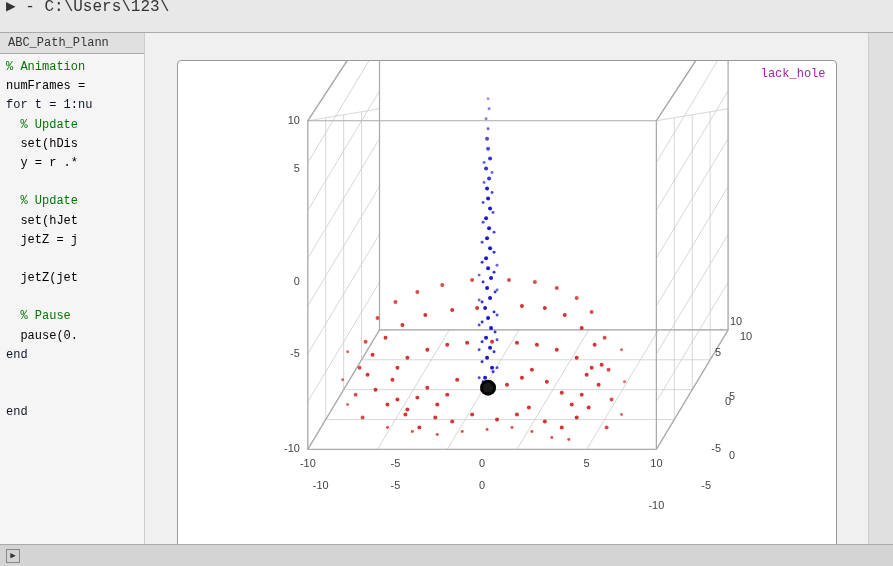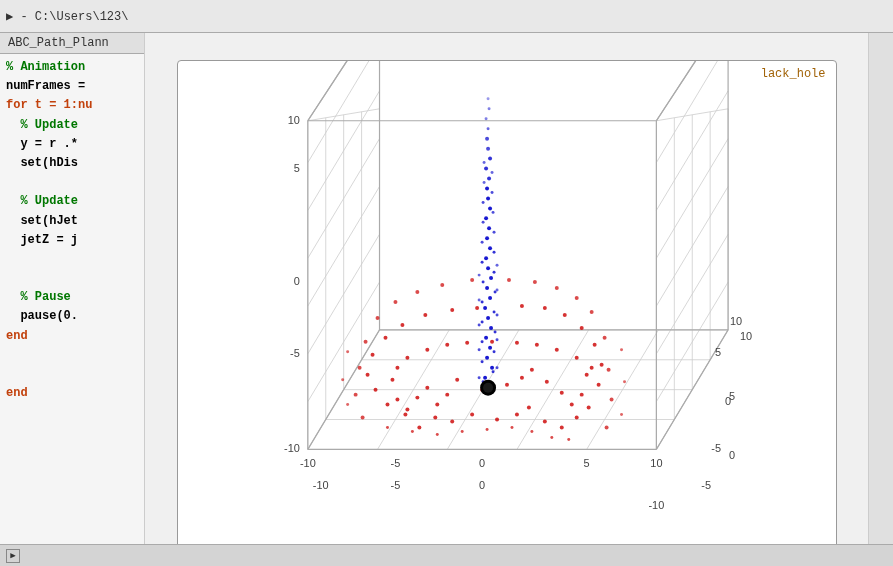--- a/index.html
+++ b/index.html
@@ -12,23 +12,23 @@
       overflow: hidden;
       position: relative;
     }
 
     
     .title-bar {
       background: #e8e8e8;
       border-bottom: 1px solid #aaa;
       height: 22px;
       display: flex;
-      align-items: center;
+      align-items: flex-end;
       padding: 16px 6px;
-      font-size: 12px;
+      font-size: 16px;
       color: #333;
     }
 
     .main-container {
       display: flex;
       flex-direction: row;
       height: calc(566px - 22px);
     }
 
     
@@ -50,29 +50,28 @@
       white-space: nowrap;
       overflow: hidden;
       text-overflow: ellipsis;
     }
 
     .code-content {
       padding: 4px 0;
       line-height: 1.6;
       font-size: 12px;
       color: #000;
-      font-weight: bold;
     }
 
     .code-line {
       padding: 0 6px;
       white-space: nowrap;
     }
 
-    .kw { color: #c2410c; }
+    .kw { color: #0f172a; }
     .cm { color: #007700; }
 
     
     .plot-area {
       flex: 1;
       background: #f0f0f0;
       display: flex;
       justify-content: center;
       align-items: center;
       position: relative;
@@ -106,21 +105,21 @@
       width: 100%;
       height: 100%;
     }
 
     
     .bh-label {
       position: absolute;
       top: 6px;
       right: 10px;
       font-size: 12px;
-      color: #a16207;
+      color: #a21caf;
       font-family: 'Courier New', monospace;
       text-align: right;
     }
 
     
     .status-bar {
       position: absolute;
       bottom: 0;
       left: 0;
       right: 0;
@@ -154,27 +153,28 @@
 
 <div class="main-container">
 
   <div class="code-panel">
     <div class="file-tab">ABC_Path_Plann</div>
     <div class="code-content">
       <div class="code-line cm">% Animation</div>
       <div class="code-line">numFrames =</div>
       <div class="code-line kw">for t = 1:nu</div>
       <div class="code-line cm">&nbsp;&nbsp;% Update</div>
+      <div class="code-line">&nbsp;&nbsp;set(hDis</div>
       <div class="code-line">&nbsp;&nbsp;y = r .*</div>
-      <div class="code-line">&nbsp;&nbsp;set(hDis</div>
       <div class="code-line">&nbsp;</div>
       <div class="code-line cm">&nbsp;&nbsp;% Update</div>
       <div class="code-line">&nbsp;&nbsp;set(hJet</div>
       <div class="code-line">&nbsp;&nbsp;jetZ = j</div>
       <div class="code-line">&nbsp;</div>
+      <div class="code-line">&nbsp;&nbsp;jetZ(jet</div>
       <div class="code-line">&nbsp;</div>
       <div class="code-line cm">&nbsp;&nbsp;% Pause</div>
       <div class="code-line">&nbsp;&nbsp;pause(0.</div>
       <div class="code-line kw">end</div>
       <div class="code-line">&nbsp;</div>
       <div class="code-line">&nbsp;</div>
       <div class="code-line kw">end</div>
     </div>
   </div>
 

